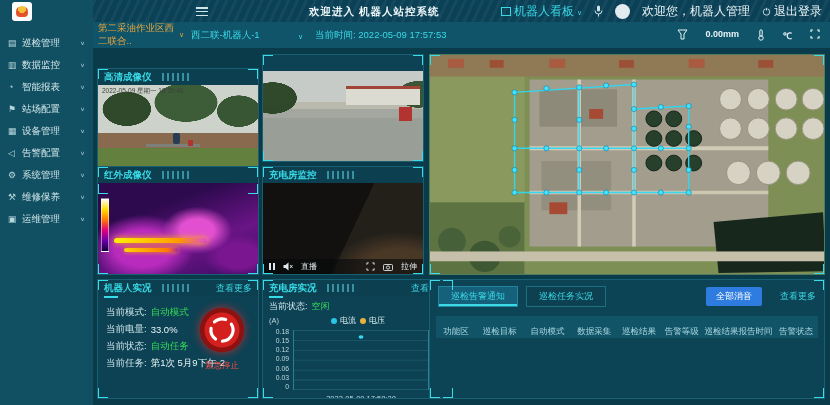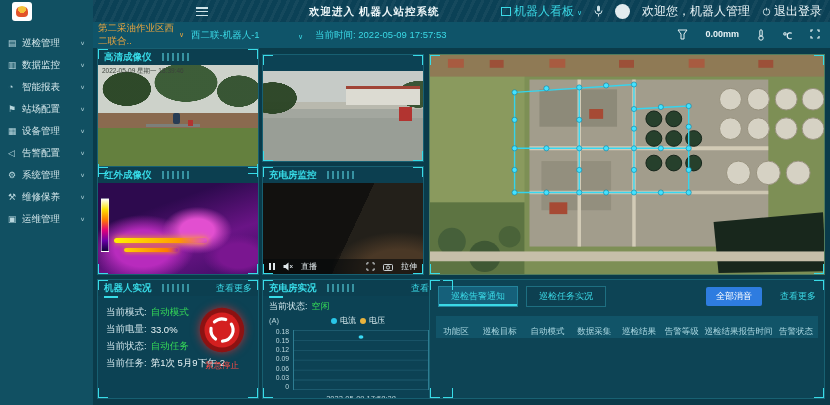--- a/index.html
+++ b/index.html
@@ -204,21 +204,21 @@
         </svg>
       <span>℃</span>
       <svg class="ic2" width="10" height="10" viewBox="0 0 10 10">
           <path d="M1 3V1h2M7 1h2v2M9 7v2H7M3 9H1V7" fill="none" stroke="#e8f3f6" stroke-width="1.2"></path>
         </svg>
     </span>
   </div>
 
   <main id="main">
 
-    <section class="panel" style="left:4px;top:0;width:162px;height:127px;">
+    <section class="panel" style="left:4px;top:20px;width:162px;height:127px;">
       <i class="ct tl"></i>
         <i class="ct tr"></i>
         <i class="ct bl"></i>
         <i class="ct br"></i>
       <div class="vhead">
           <span class="vtitle">高清成像仪</span>
           <span class="bars"></span>
         </div>
       <div class="vbody v1">
         <span class="ts">2022-05-09 星期一 18:39:46</span>

